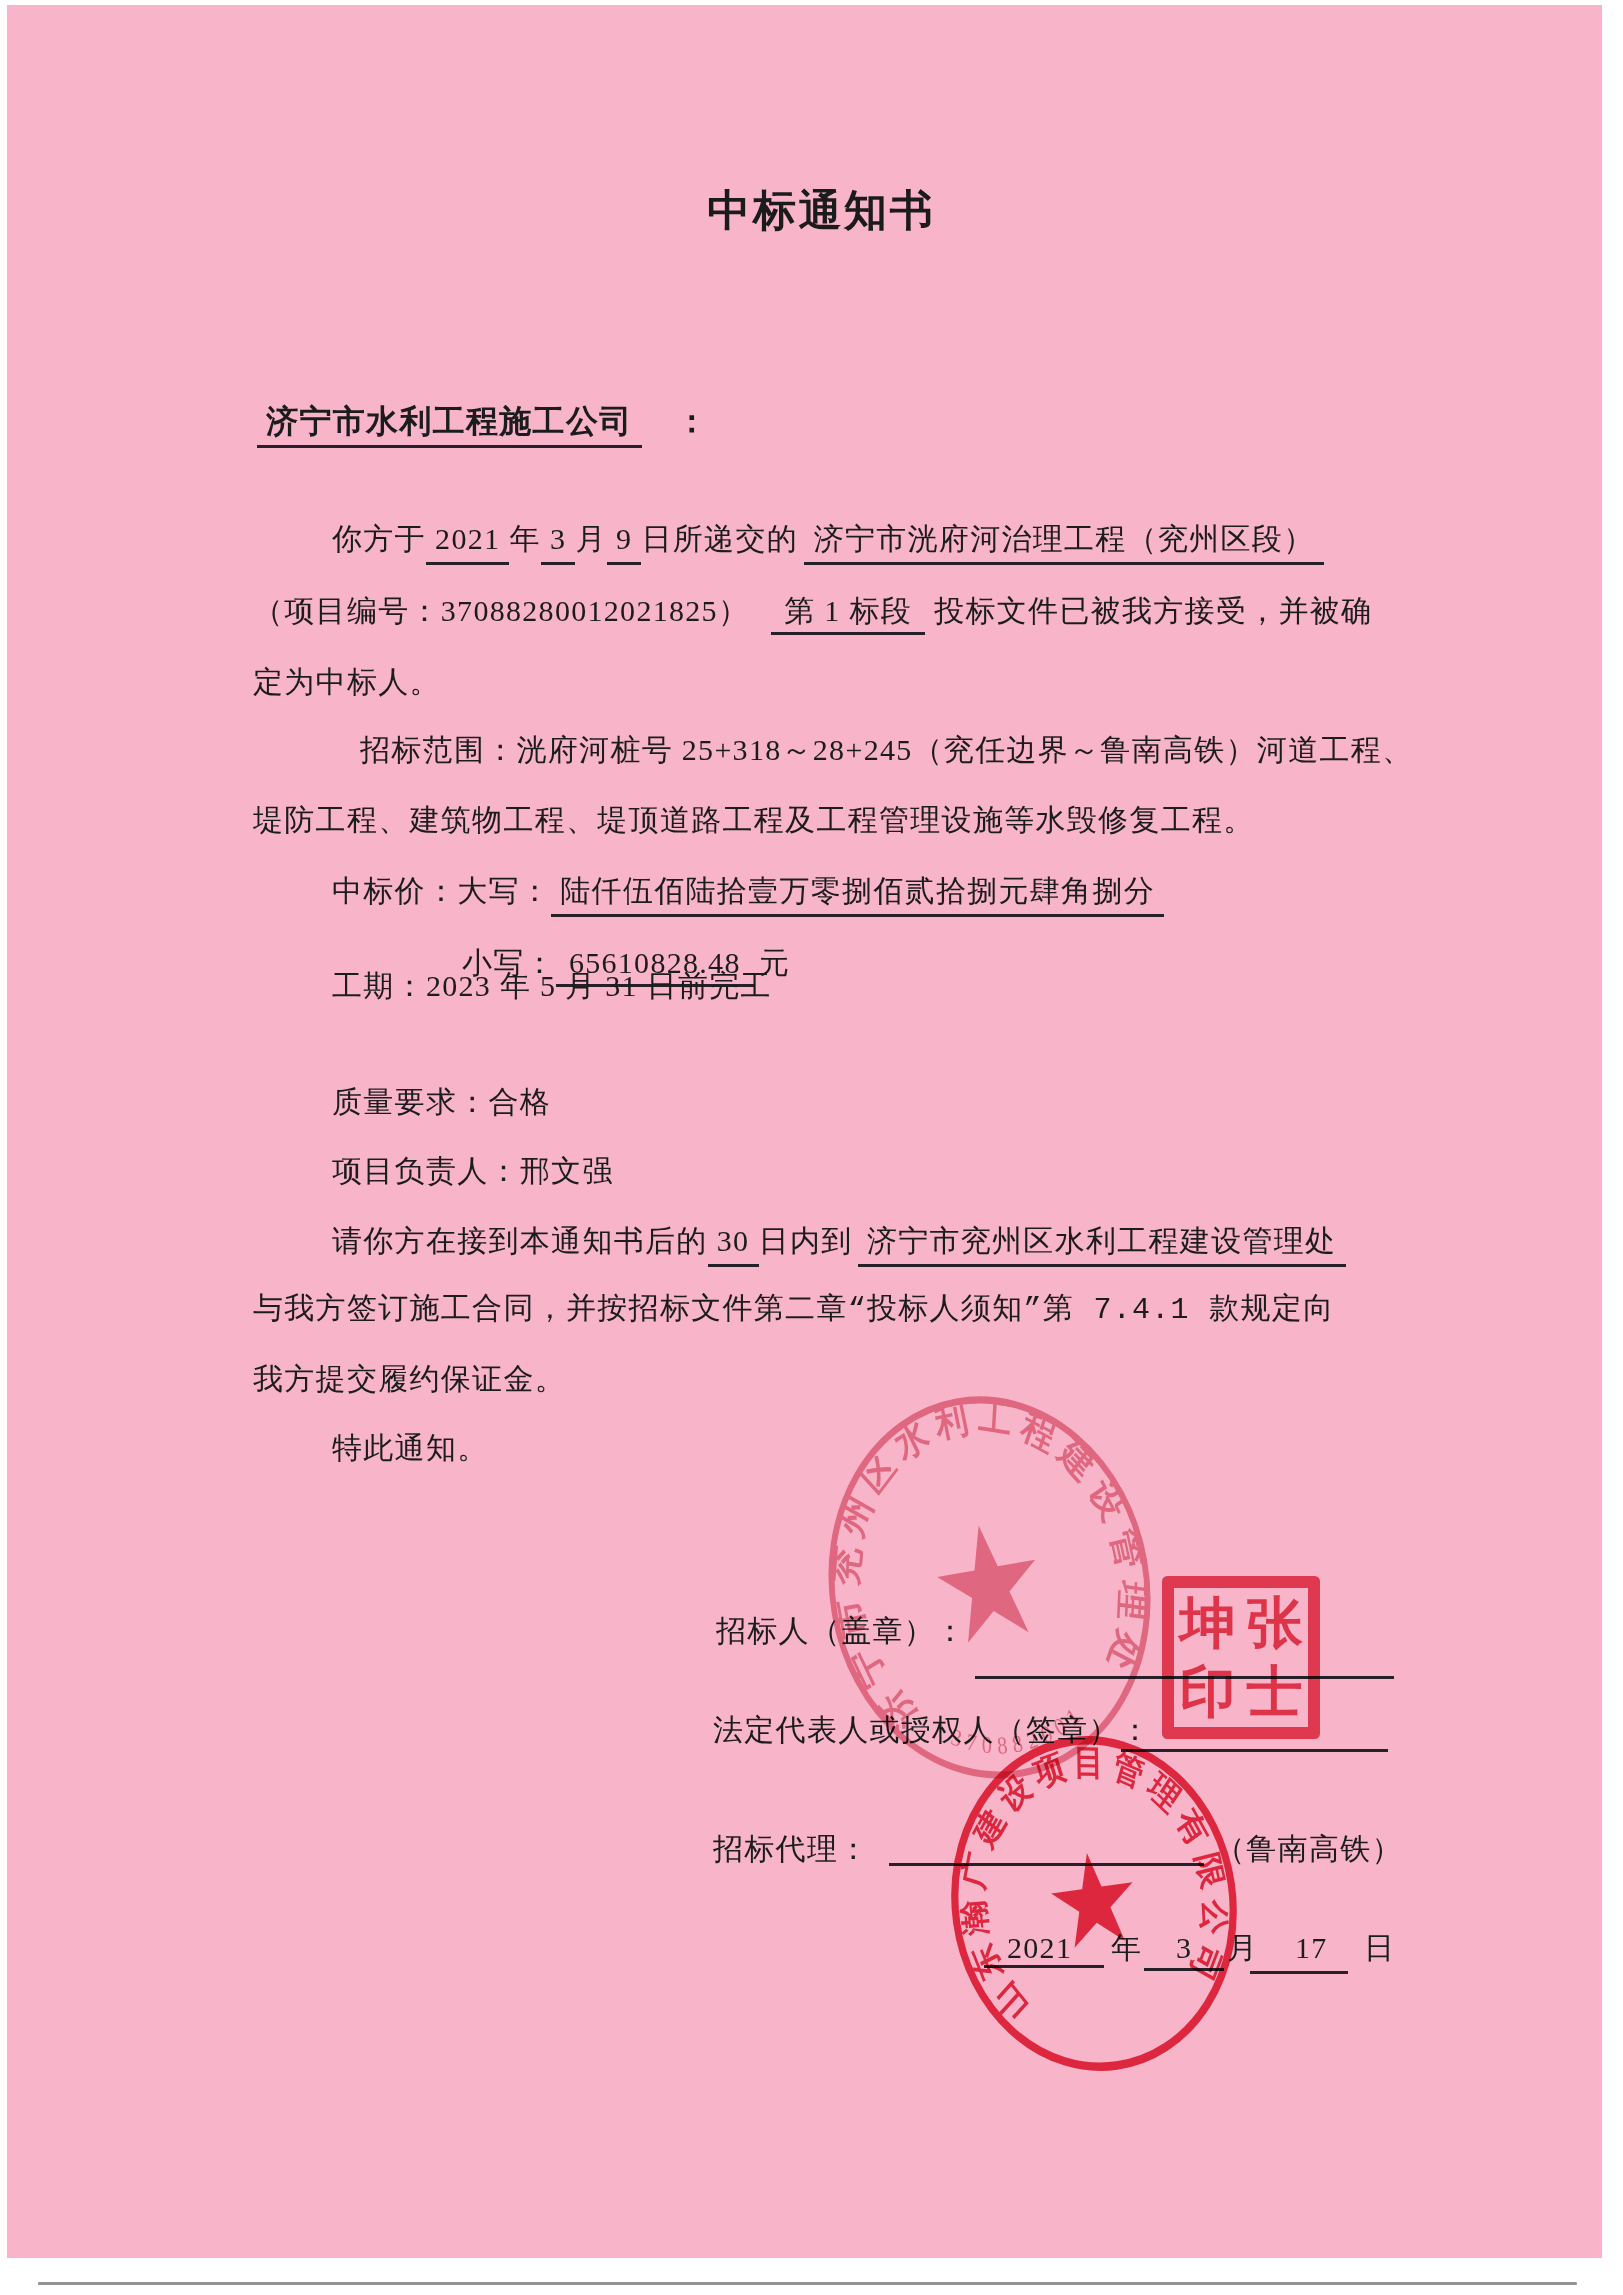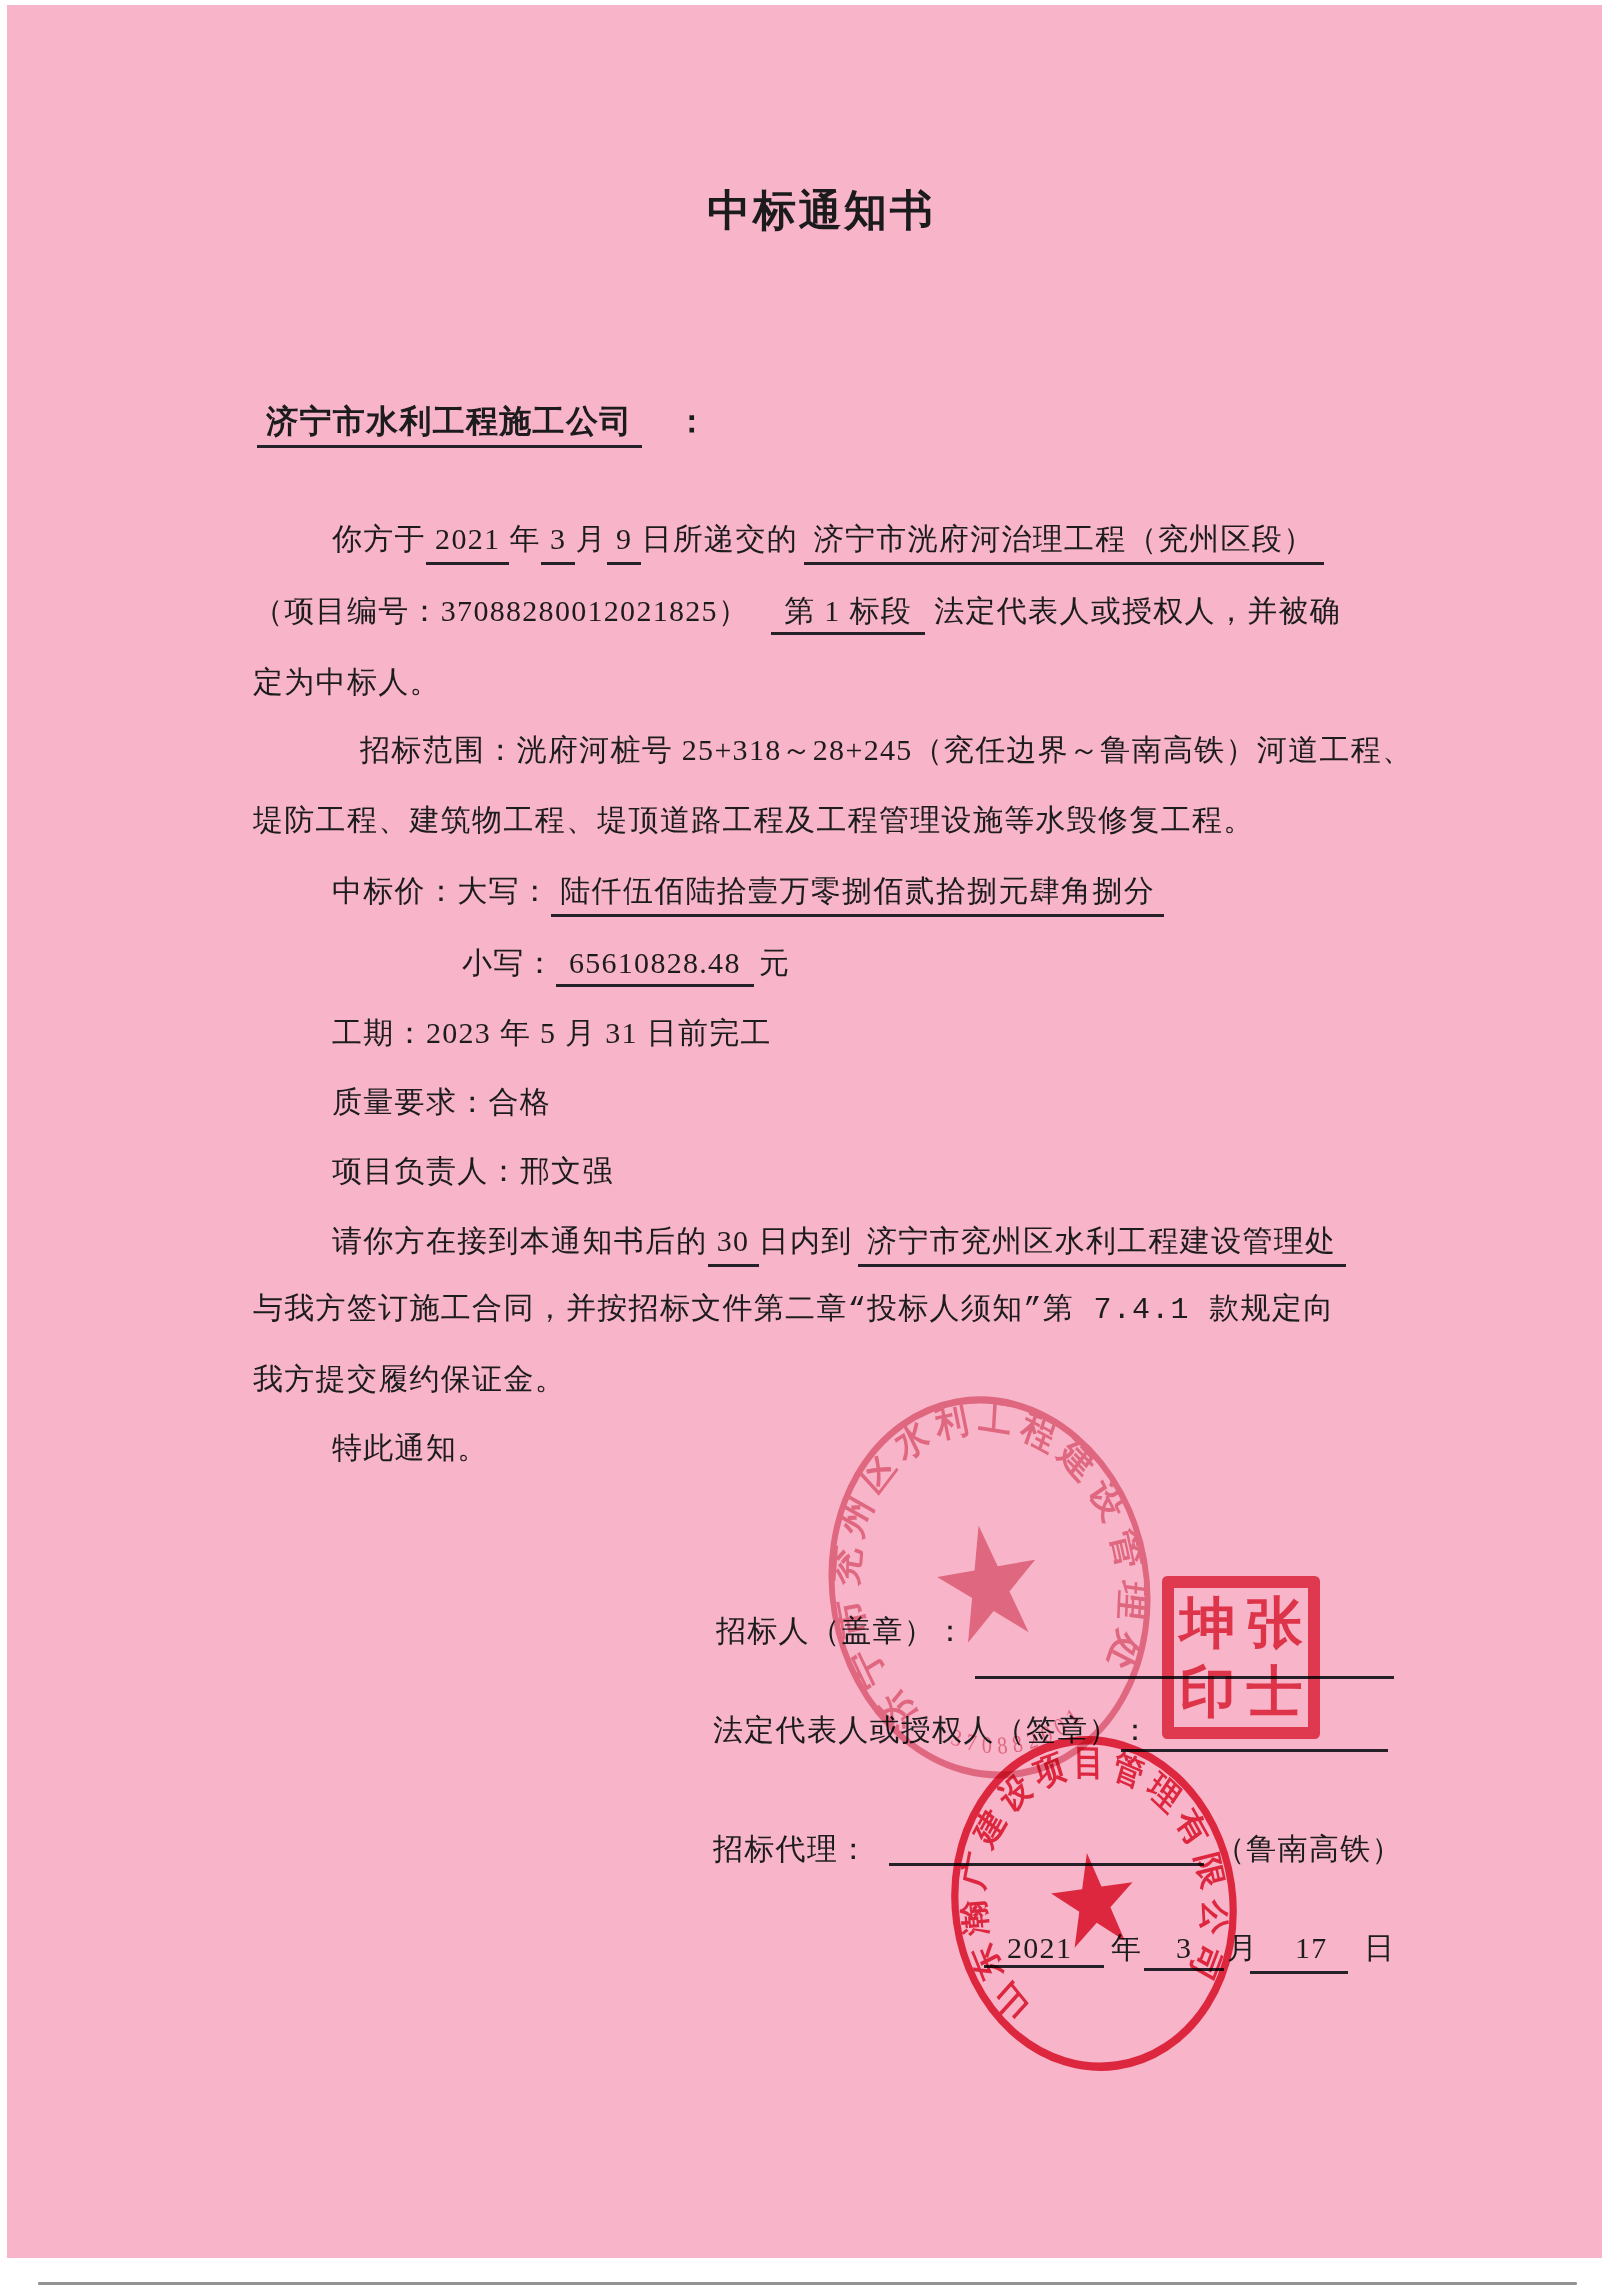--- a/index.html
+++ b/index.html
@@ -58,32 +58,32 @@
 <body>
 
 <div class="paper"></div>
 
 <div class="doc-title">中标通知书</div>
 
 <div class="line" style="left:257px;top:402px;"><span class="u addr">济宁市水利工程施工公司</span><span class="addr" style="margin-left:34px;">：</span></div>
 
 <div class="line" style="left:332px;top:521px;"><span>你方于</span><span class="u">2021</span><span>年</span><span class="u">3</span><span>月</span><span class="u">9</span><span>日所递交的</span><span class="u" style="margin-left:6.5px;font-family:Liberation Serif, serif;">济宁市洸府河治理工程（兖州区段）</span></div>
 
-<div class="line" style="left:253px;top:593px;"><span>（项目编号：37088280012021825）</span><span class="gap"></span><span class="u u-wide">第 1 标段</span><span style="margin-left:9.2px;">法定代表人或授权人，并被确</span></div>
+<div class="line" style="left:253px;top:593px;"><span>（项目编号：37088280012021825）</span><span class="gap"></span><span class="u u-wide">第 1 标段</span><span style="margin-left:9.2px;">投标文件已被我方接受，并被确</span></div>
 
 <div class="line" style="left:253px;top:664px;">定为中标人。</div>
 
 <div class="line" style="left:332px;top:732px;margin-left:28px;">招标范围：洸府河桩号 25+318～28+245（兖任边界～鲁南高铁）河道工程、</div>
 <div class="line" style="left:253px;top:802px;">堤防工程、建筑物工程、堤顶道路工程及工程管理设施等水毁修复工程。</div>
 
 <div class="line" style="left:332px;top:873px;"><span>中标价：大写：</span><span class="u">陆仟伍佰陆拾壹万零捌佰贰拾捌元肆角捌分</span></div>
 
 <div class="line" style="left:462px;top:945px;"><span>小写：</span><span class="u u-wide">65610828.48</span><span style="margin-left:5.2px;">元</span></div>
 
-<div class="line" style="left:332px;top:1015px;text-align:center;">工期：2023 年 5 月 31 日前完工</div>
+<div class="line" style="left:332px;top:968px;text-align:center;">工期：2023 年 5 月 31 日前完工</div>
 <div class="line" style="left:332px;top:1084px;">质量要求：合格</div>
 <div class="line" style="left:332px;top:1153px;">项目负责人：邢文强</div>
 
 <div class="line" style="left:332px;top:1223px;"><span>请你方在接到本通知书后的</span><span class="u">30</span><span>日内到</span><span class="u" style="margin-left:5.2px;">济宁市兖州区水利工程建设管理处</span></div>
 
 <div class="line" style="left:253px;top:1292px;font-family:Liberation Mono, monospace;">与我方签订施工合同，并按招标文件第二章“投标人须知”第 7.4.1 款规定向</div>
 <div class="line" style="left:253px;top:1361px;">我方提交履约保证金。</div>
 <div class="line" style="left:332px;top:1430px;">特此通知。</div>
 
 <div class="line" style="left:716px;top:1613px;">招标人（盖章）：</div>

